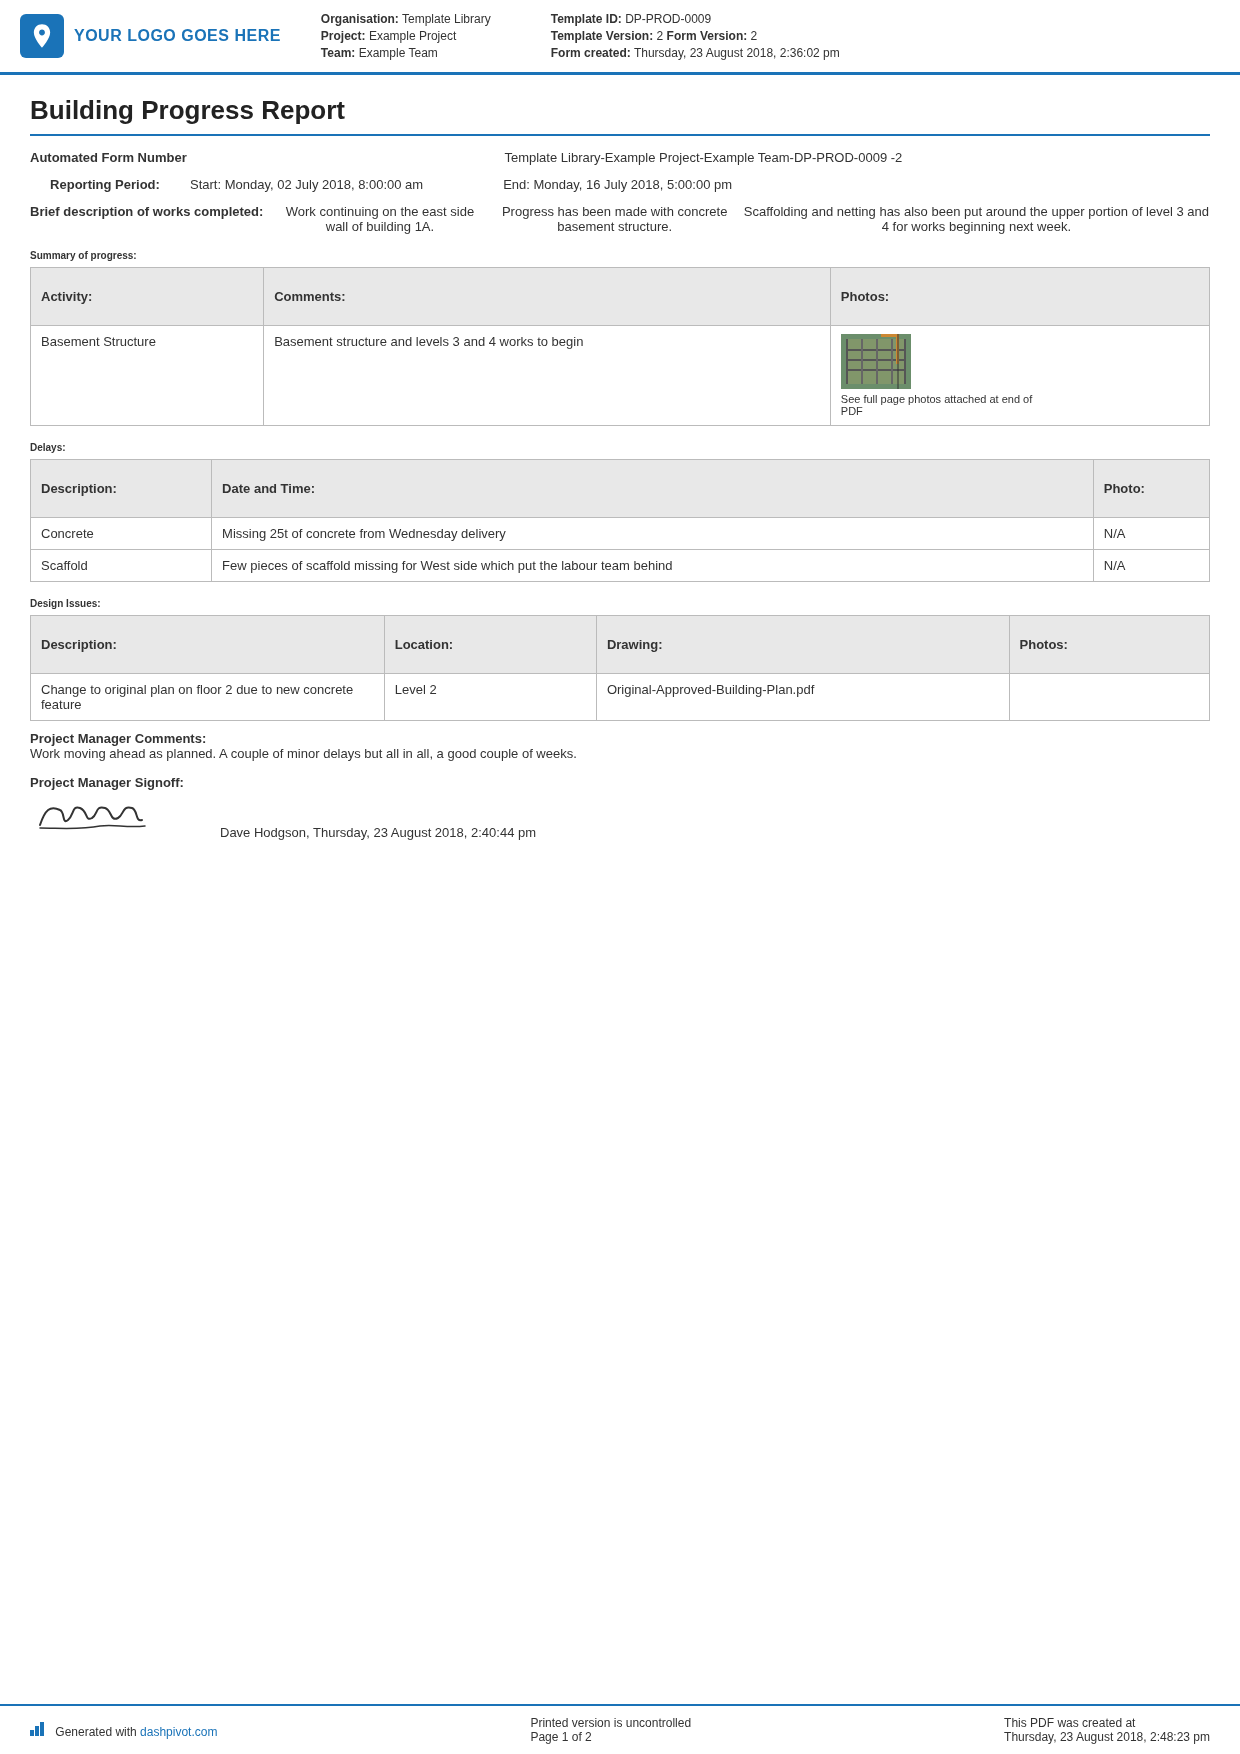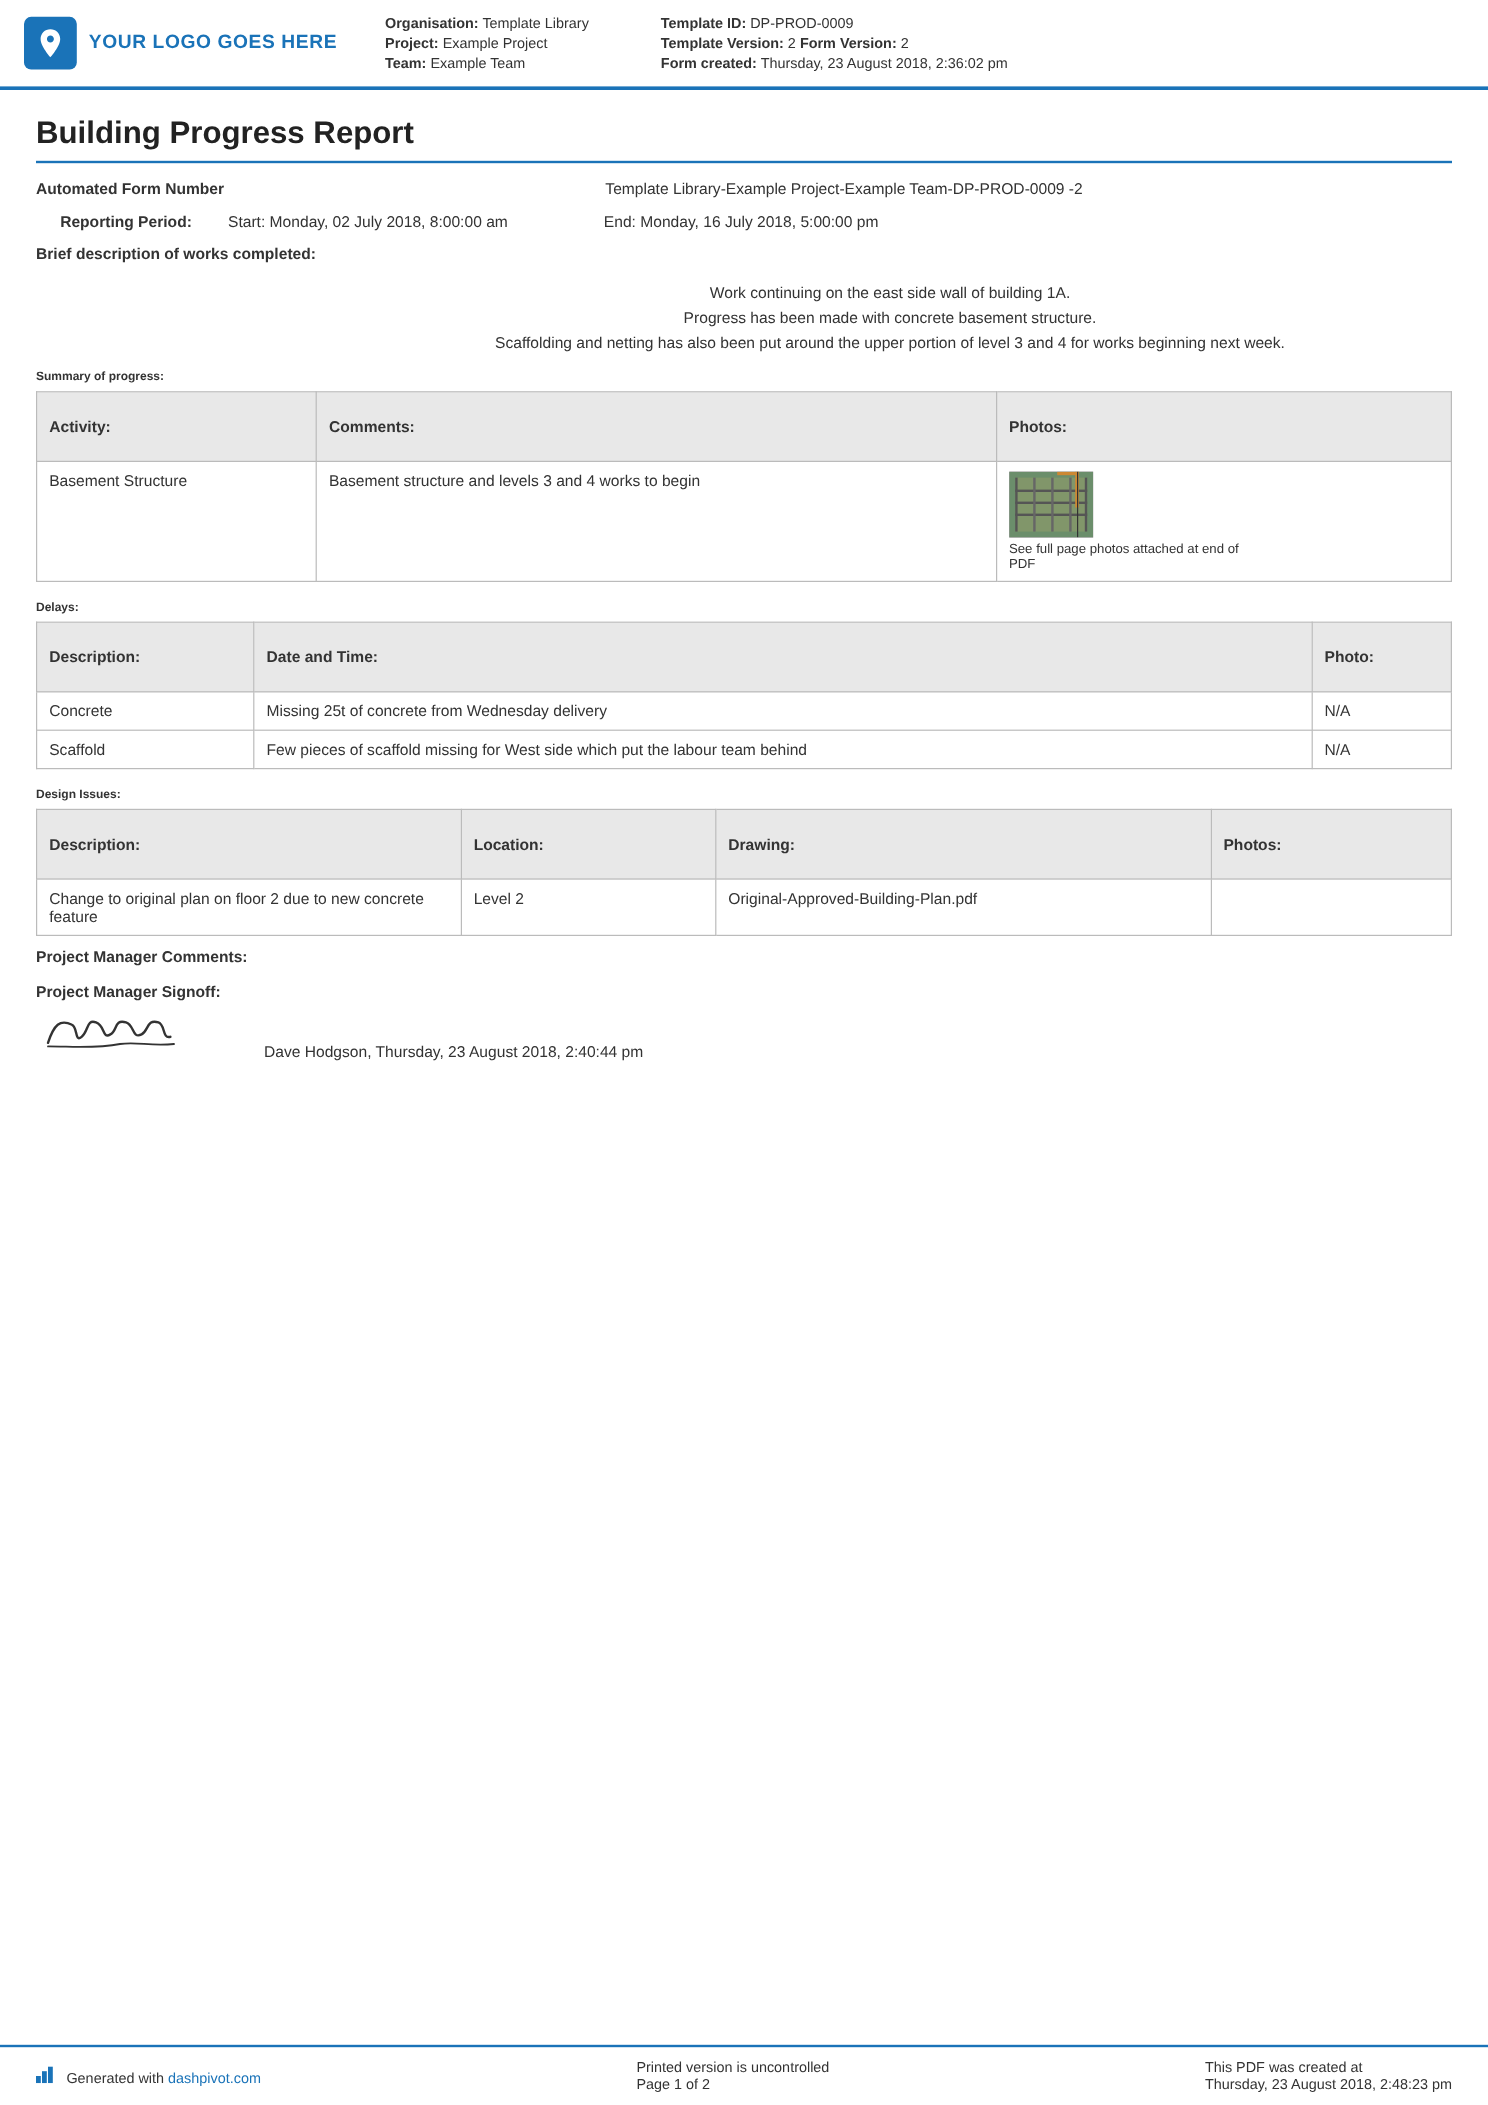--- a/index.html
+++ b/index.html
@@ -97,23 +97,22 @@
     .info-value {
       flex: 1;
       font-size: 13px;
     }
     .info-value.reporting-period {
       display: flex;
       gap: 80px;
     }
     .brief-desc {
       display: flex;
-      flex-direction: column;
+      flex-direction: row;
       gap: 6px;
-      margin-top: 32px;
     }
     
     .section-header {
       font-weight: bold;
       font-size: 10px;
       margin: 16px 0 6px 0;
     }
     
     .data-table {
       width: 100%;
@@ -371,20 +370,21 @@
           <td>Level 2</td>
           <td>Original-Approved-Building-Plan.pdf</td>
           <td></td>
         </tr>
       </tbody>
     </table>
 
     <div class="pm-section">
       <div class="pm-row">
         <div class="pm-label">Project Manager Comments:</div>
+        <div class="pm-value">Work moving ahead as planned. A couple of minor delays but all in all, a good couple of weeks.</div>
       </div>
 
       <div class="pm-row">
         <div class="pm-label">Project Manager Signoff:</div>
         <div class="pm-value">
           <div class="signature-area">
             <div class="signature-img">
               <svg viewBox="0 0 130 50" width="130" height="50">
 
                 <path d="M10,35 C15,20 20,15 30,20 C35,22 32,35 38,30 C44,25 42,15 50,18 C58,21 55,32 62,28 C68,25 65,15 75,18 C82,20 80,32 88,28 C94,25 92,15 102,18 C108,20 105,32 112,30" stroke="#333" stroke-width="2" fill="none" stroke-linecap="round" stroke-linejoin="round"></path>

